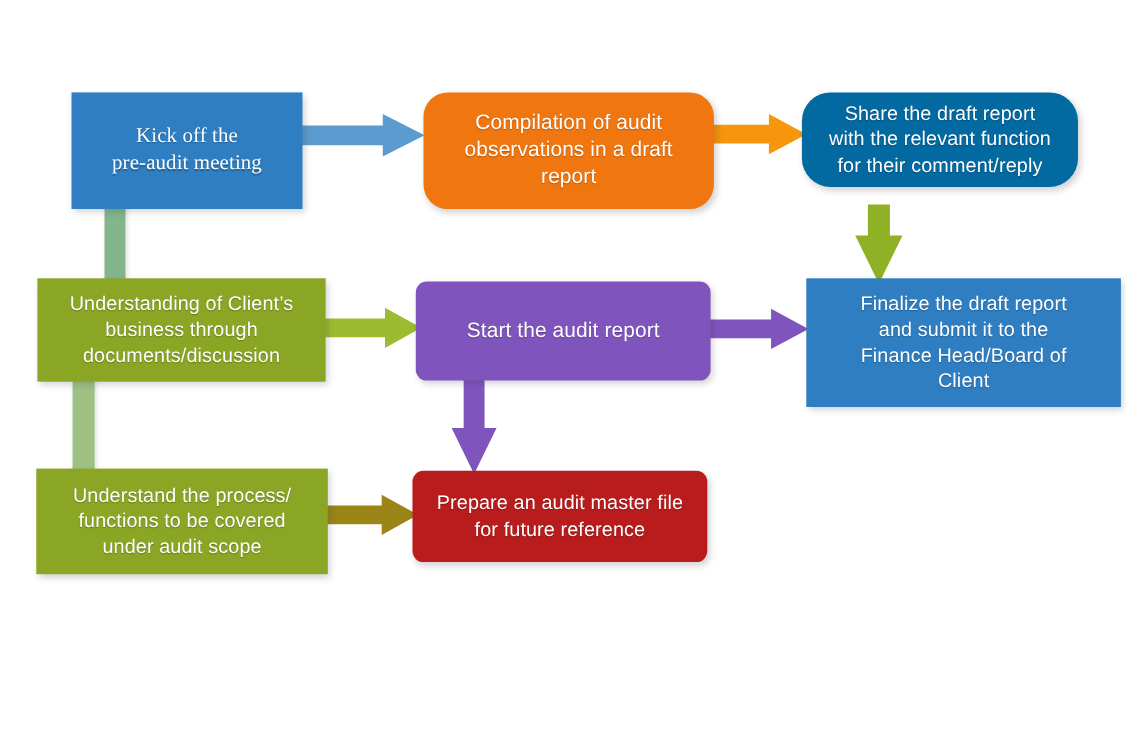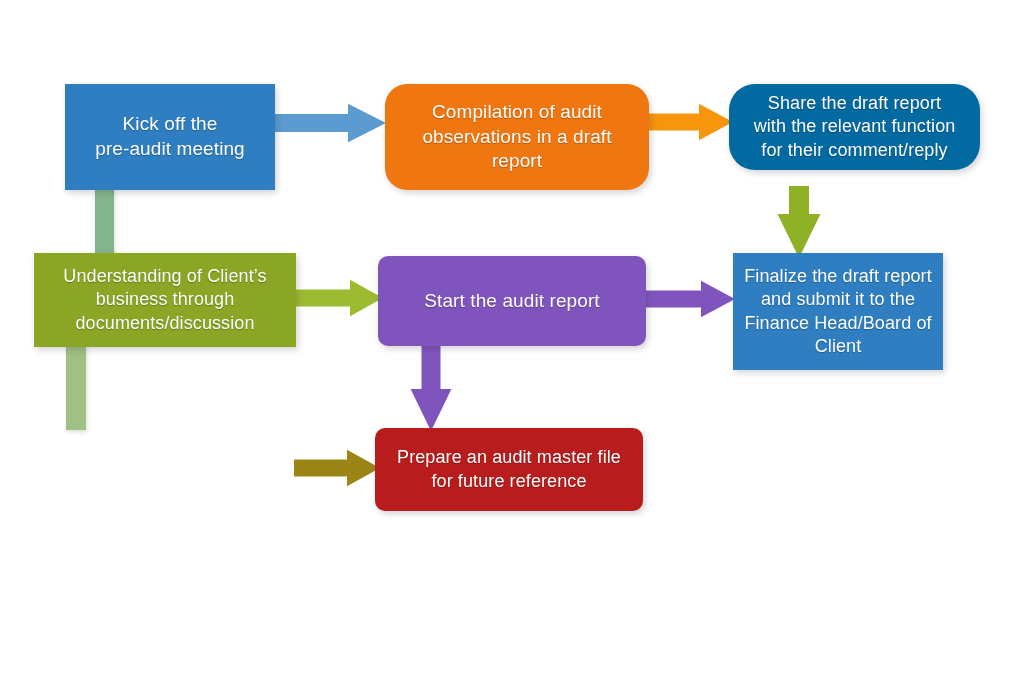--- a/index.html
+++ b/index.html
@@ -82,34 +82,37 @@
     <div class="conn" style="left: 408px; top: 343px; width: 46px; height: 88px;">
       <svg width="46" height="88" viewBox="0 0 46 88">
         <polygon points="13.5,0 32.5,0 32.5,46 43.425,46 23,88 2.5749999999999993,46 13.5,46" fill="#8054bd" stroke="rgba(255,255,255,0.0)"></polygon>
       </svg>
     </div>
     <div class="conn" style="left: 294px; top: 447px; width: 86px; height: 42px;">
       <svg width="86" height="42" viewBox="0 0 86 42">
         <polygon points="0,12.5 53,12.5 53,2.7250000000000014 86,21 53,39.275 53,29.5 0,29.5" fill="#9b8516" stroke="rgba(255,255,255,0.0)"></polygon>
       </svg>
     </div>
-    <div class="node" style="left: 65px; top: 84px; width: 210px; height: 106px; background: rgb(46, 126, 193); font-size: 19px;">
+    <div class="node" style="left: 65px; top: 84px; width: 210px; height: 106px; background: rgb(46, 126, 193); font-size: 19px; font-family: Liberation Serif, serif;">
       <span>Kick off the<br>pre-audit meeting</span>
     </div>
     <div class="node" style="left: 385px; top: 84px; width: 264px; height: 106px; background: rgb(240, 118, 15); font-size: 19px; border-radius: 22px;">
       <span>Compilation of audit<br>observations in a draft<br>report</span>
     </div>
     <div class="node" style="left: 729px; top: 84px; width: 251px; height: 86px; background: #0369a1; font-size: 18px; border-radius: 26px;">
       <span>Share the draft report<br>with the relevant function<br>for their comment/reply</span>
     </div>
     <div class="node" style="left: 34px; top: 253px; width: 262px; height: 94px; background: rgb(139, 165, 36); font-size: 18px;">
       <span>Understanding of Client’s<br>business through<br>documents/discussion</span>
     </div>
     <div class="node rounded" style="left: 378px; top: 256px; width: 268px; height: 90px; background: rgb(128, 84, 189); font-size: 19px;">
       <span>Start the audit report</span>
     </div>
-    <div class="node" style="left: 733px; top: 253px; width: 210px; height: 117px; background: rgb(46, 126, 193); font-size: 18px; text-align: center;">
+    <div class="node" style="left: 733px; top: 253px; width: 286px; height: 117px; background: rgb(46, 126, 193); font-size: 18px; text-align: center;">
       <span>Finalize the draft report<br>and submit it to the<br>Finance Head/Board of<br>Client</span>
+    </div>
+    <div class="node" style="left: 33px; top: 426px; width: 265px; height: 96px; background: rgb(139, 165, 36); font-size: 18px;">
+      <span>Understand the process/<br>functions to be covered<br>under audit scope</span>
     </div>
     <div class="node rounded" style="left: 375px; top: 428px; width: 268px; height: 83px; background: #b91c1c; font-size: 18px;">
       <span>Prepare an audit master file<br>for future reference</span>
     </div>
   </div>
 
 </body></html>

